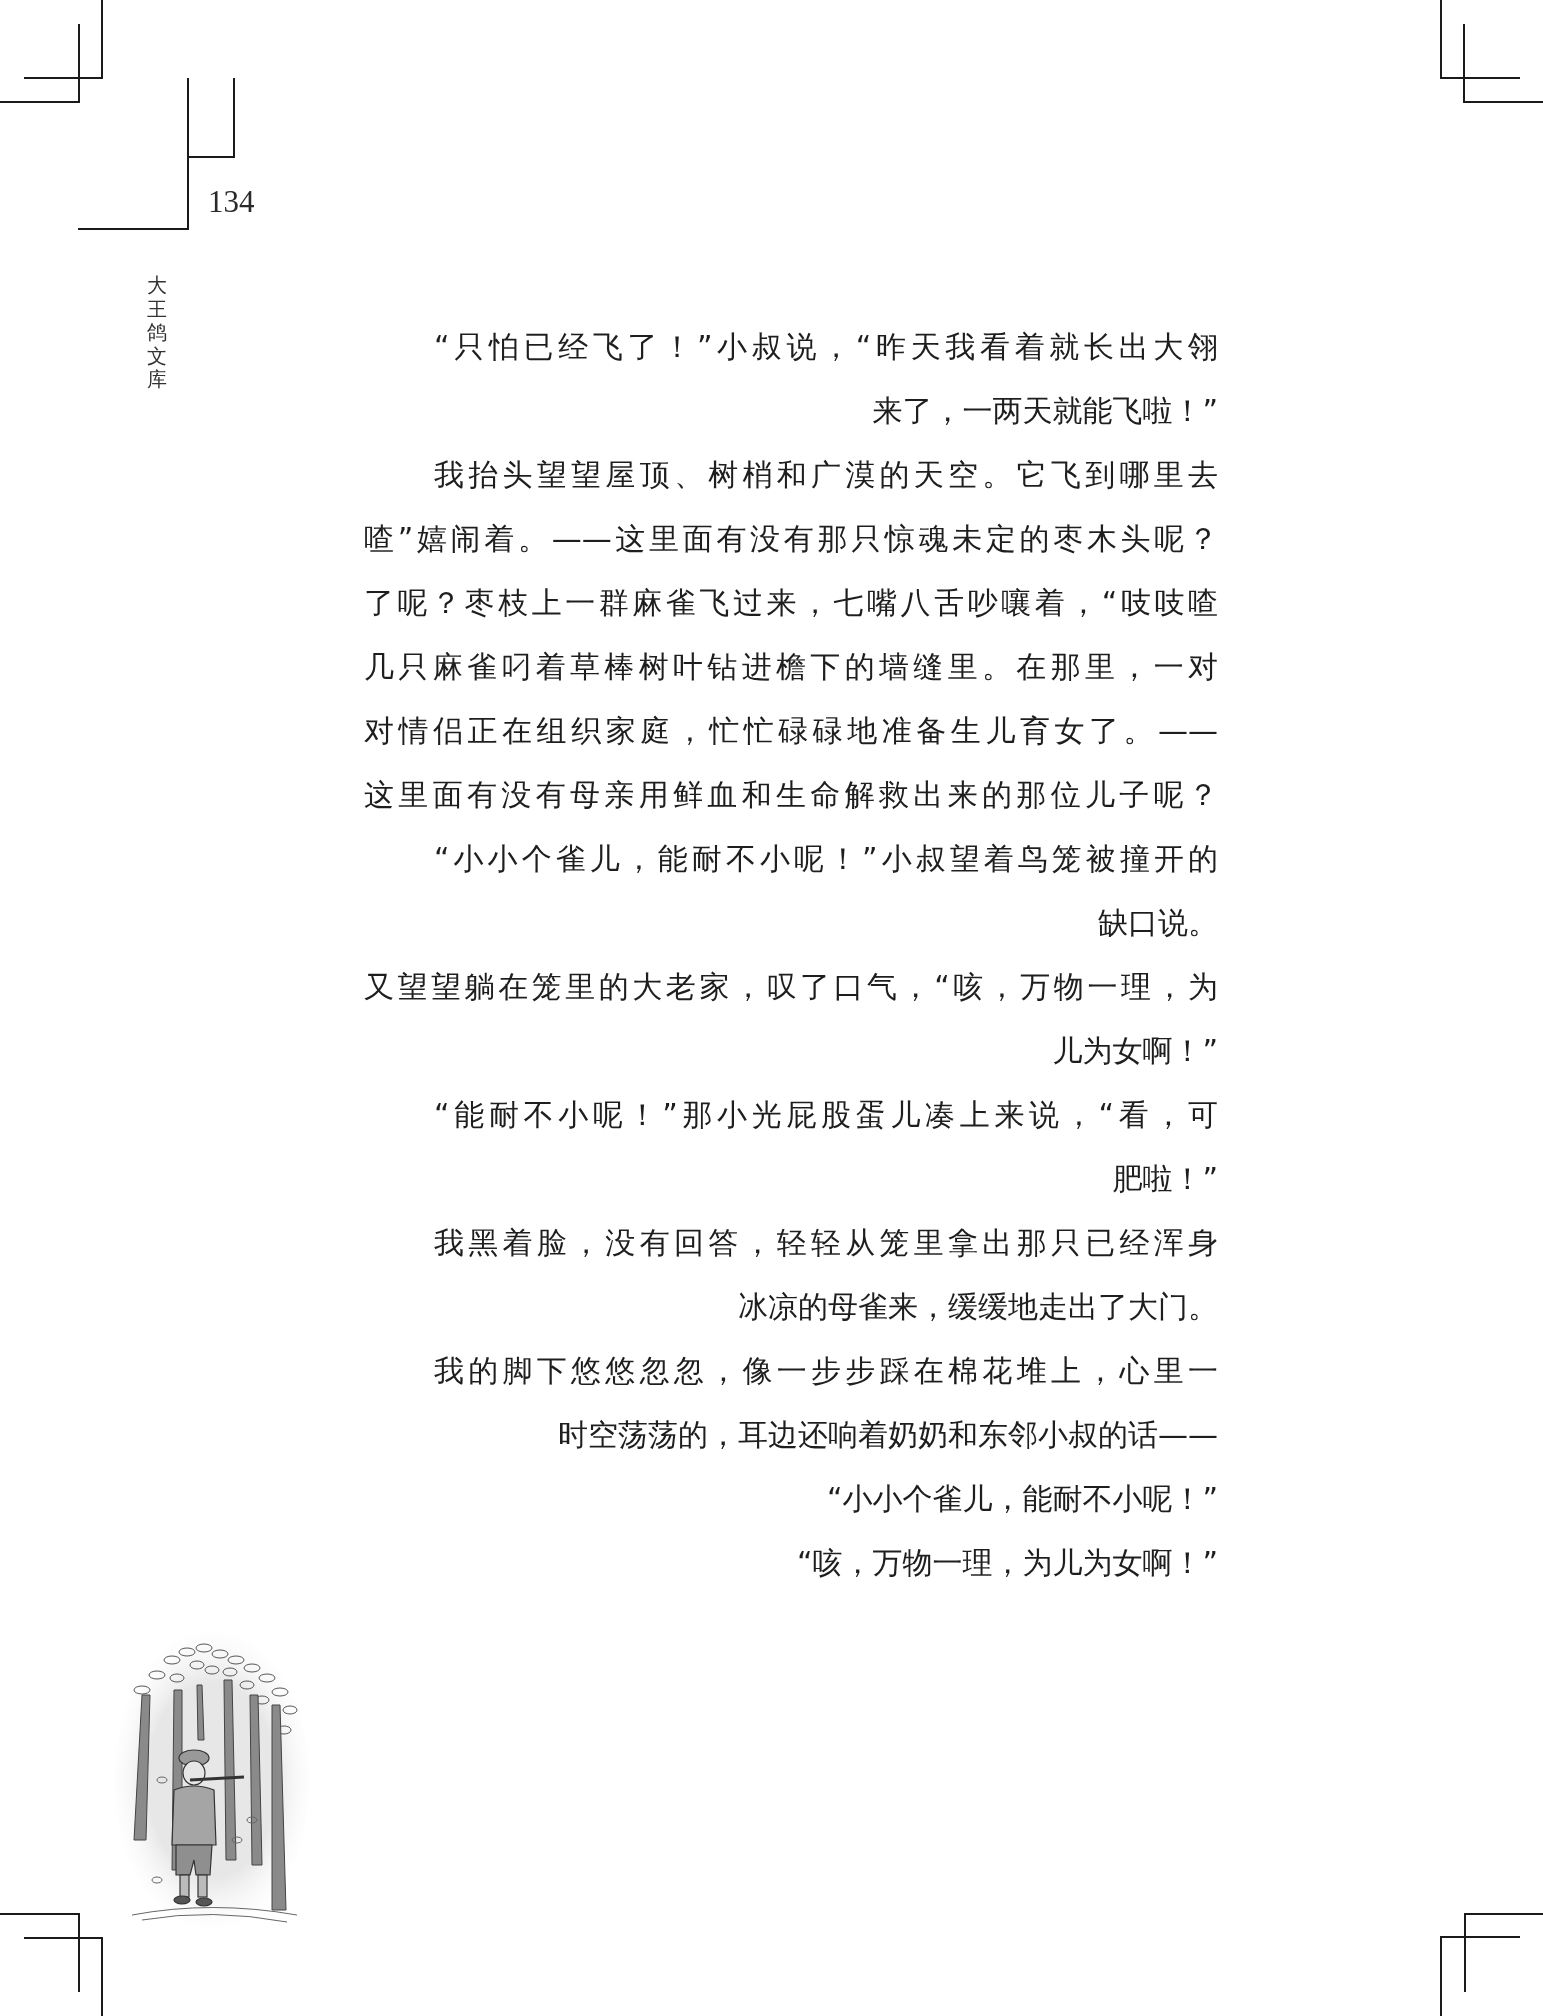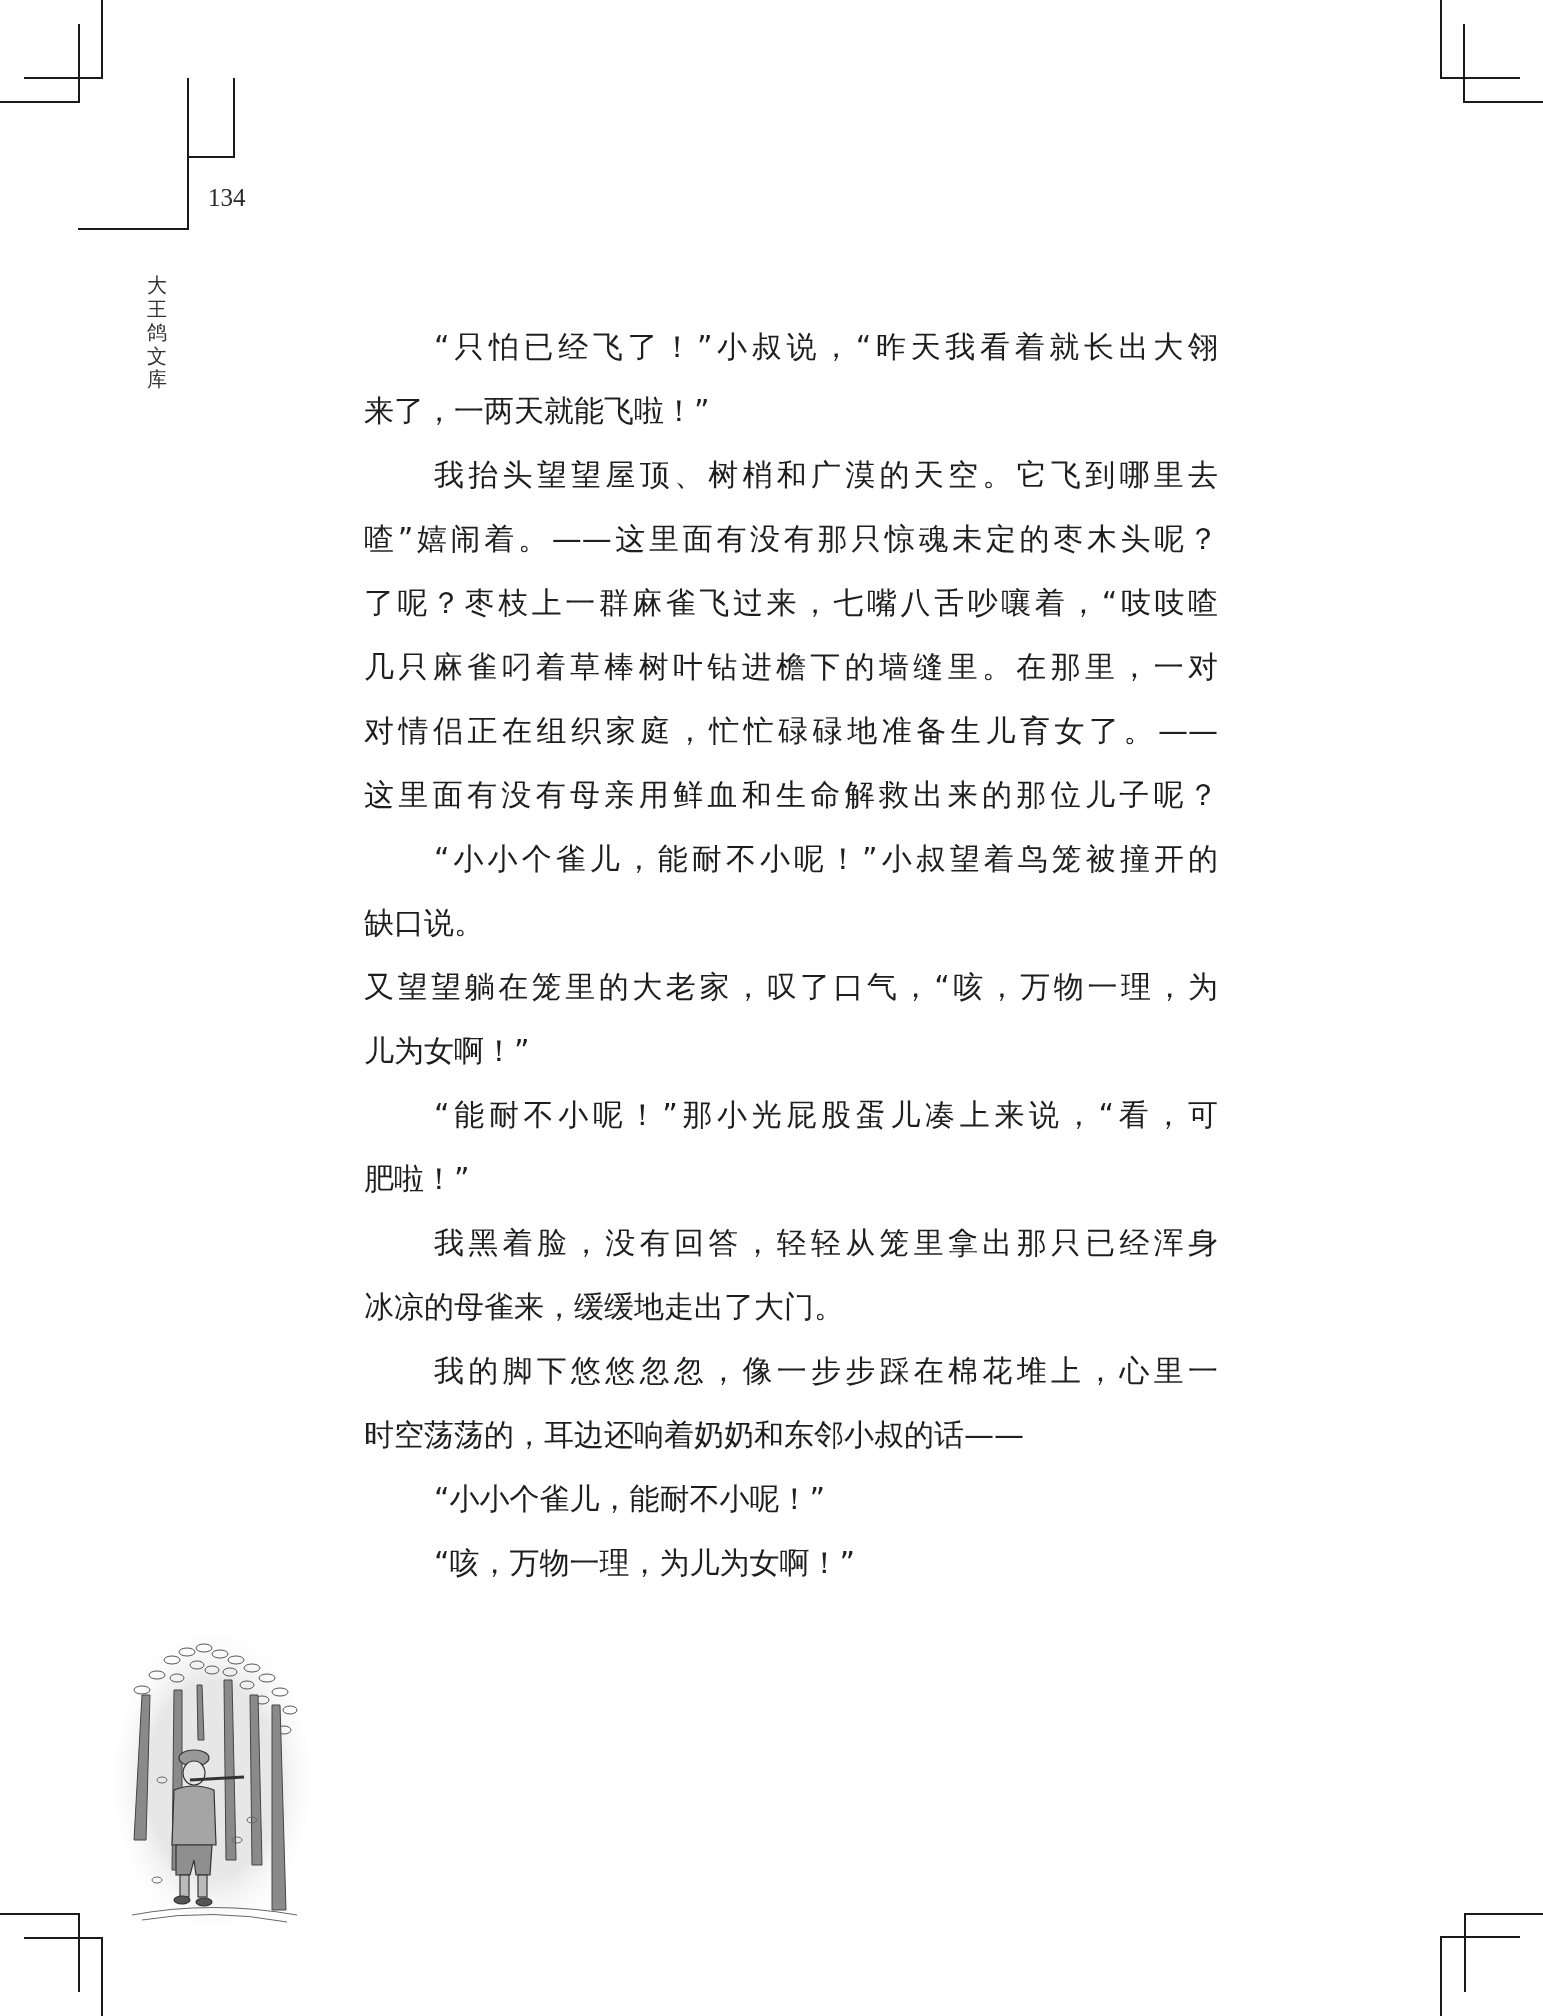--- a/index.html
+++ b/index.html
@@ -2,26 +2,26 @@
 <html><head>
 <meta charset="utf-8">
 <style>
   html, body { margin:0; padding:0; background:#ffffff; }
   body { width:1543px; height:2016px; position:relative; overflow:hidden;
          font-family:"DejaVu Sans", sans-serif; color:#222; }
   .mark { position:absolute; background:#1a1a1a; }
   .h { height:2px; }
   .v { width:2px; }
   .page-number { position:absolute; left:208px; top:184px; font-family:"Liberation Serif","DejaVu Serif",serif;
-                 font-size:25px; color:#2a2a2a; letter-spacing:0px; }
+                 font-size:31px; color:#2a2a2a; letter-spacing:0px; }
   .series-title { position:absolute; left:145px; top:274px; width:24px; font-size:20px; line-height:23.5px;
                   color:#333; text-align:center; }
   .series-title span { display:block; }
   .body-text { position:absolute; left:333px; top:315px; width:854px;margin-left:31px; }
-  .line { height:64px; line-height:64px; font-size:30px; white-space:nowrap; color:#1e1e1e; }
+  .line { height:64px; line-height:64px; font-size:30px; white-space:nowrap; color:#1e1e1e;text-align:right; }
   .line.full { text-align:justify; text-align-last:justify; }
   .line.indent { padding-left:70px; }
   .illustration { position:absolute; left:112px; top:1630px; width:200px; height:300px; }
 </style>
 </head>
 <body>
 
 <div class="mark v" style="left:101px;top:0;height:79px;"></div>
 <div class="mark h" style="left:24px;top:77px;width:79px;"></div>
 <div class="mark v" style="left:78px;top:24px;height:79px;"></div>

